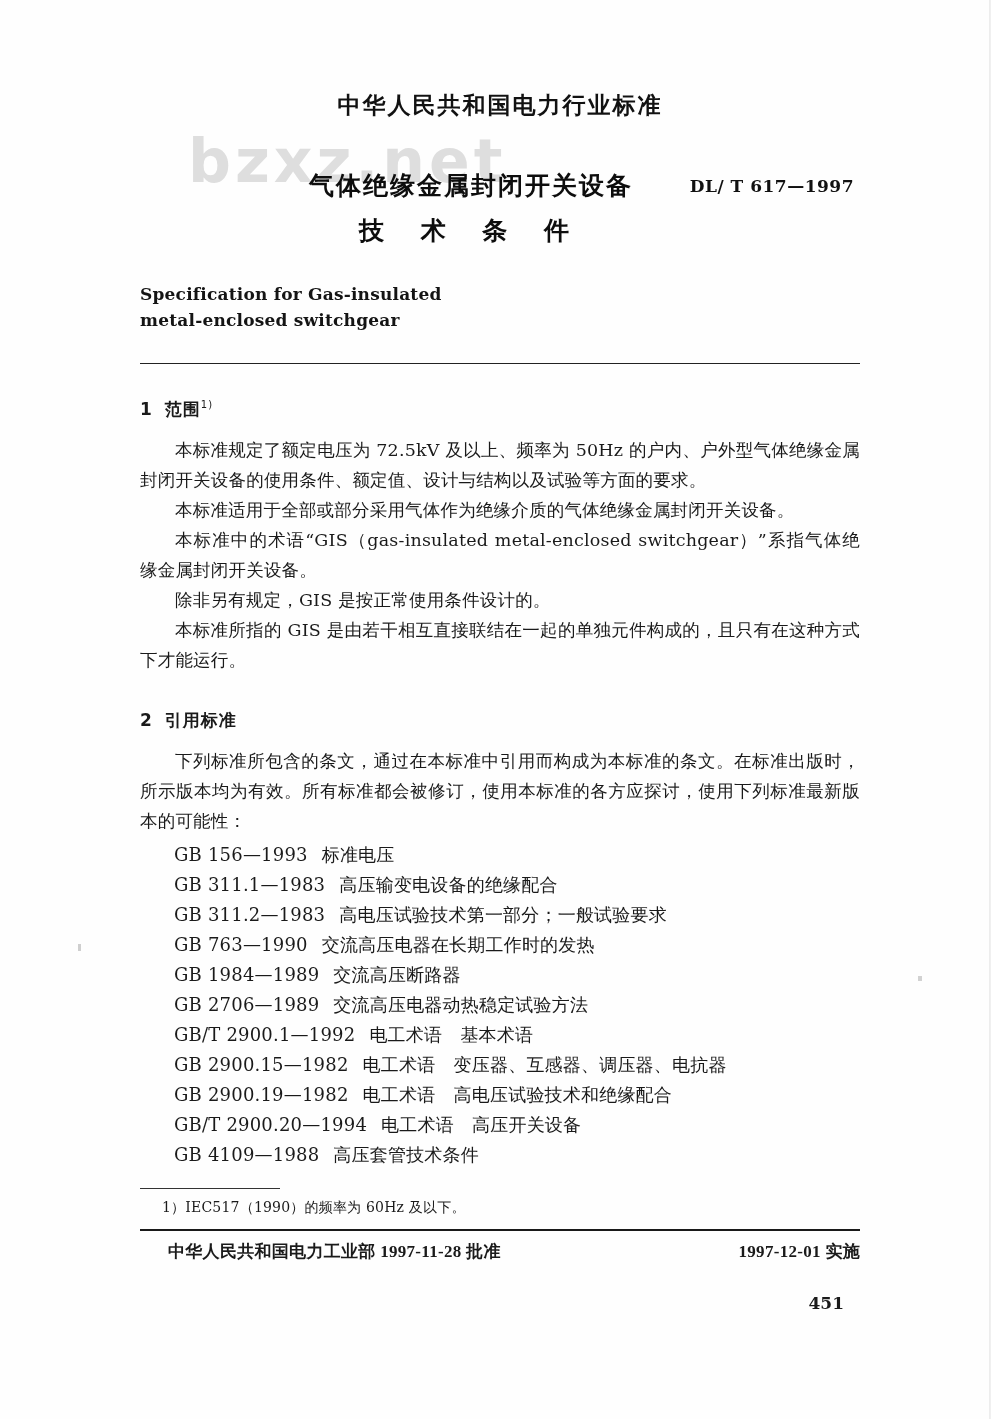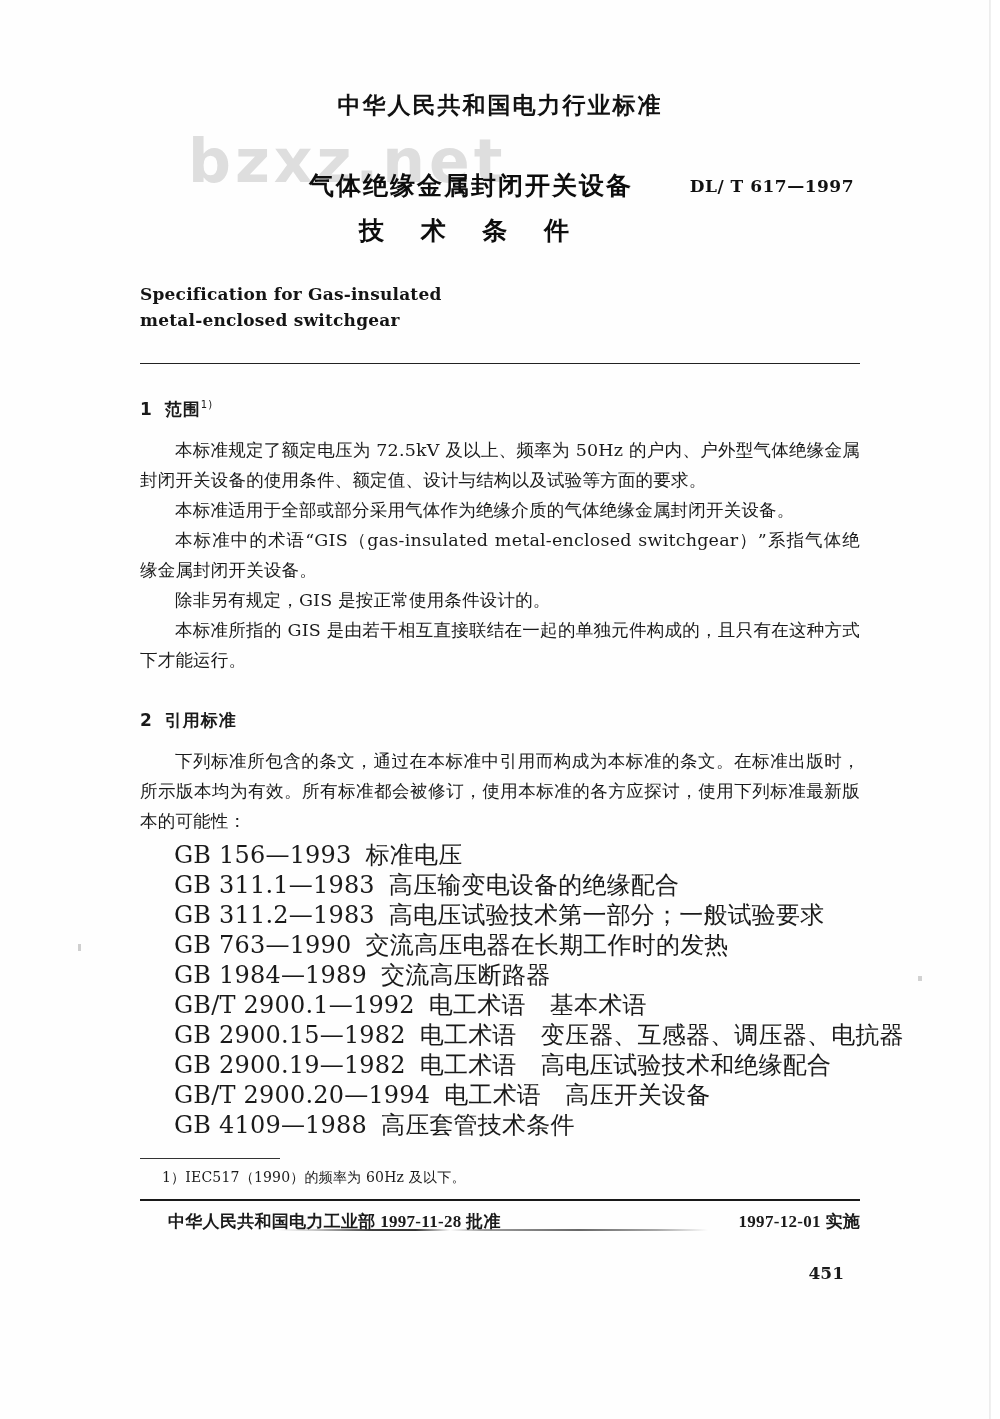--- a/index.html
+++ b/index.html
@@ -143,21 +143,21 @@
     letter-spacing: .2px;
   }
   p.para.first { margin-top: 14px; }
 
   ul.std-list {
     list-style: none;
     margin: 4px 0 0 0;
     padding: 0;
   }
   ul.std-list li {
-    font-size: 24px;
+    font-size: 18px;
     line-height: 30px;
     padding-left: 34px;
     white-space: nowrap;
     letter-spacing: .2px;
   }
   ul.std-list li .code { margin-right: 14px; }
 
   
   .rule-footnote {
     width: 140px;
@@ -277,20 +277,21 @@
     <span class="num">2</span><span>引用标准</span>
   </div>
   <p class="para first">下列标准所包含的条文，通过在本标准中引用而构成为本标准的条文。在标准出版时，所示版本均为有效。所有标准都会被修订，使用本标准的各方应探讨，使用下列标准最新版本的可能性：</p>
 
   <ul class="std-list">
     <li><span class="code">GB 156—1993</span><span>标准电压</span></li>
     <li><span class="code">GB 311.1—1983</span><span>高压输变电设备的绝缘配合</span></li>
     <li><span class="code">GB 311.2—1983</span><span>高电压试验技术第一部分；一般试验要求</span></li>
     <li><span class="code">GB 763—1990</span><span>交流高压电器在长期工作时的发热</span></li>
     <li><span class="code">GB 1984—1989</span><span>交流高压断路器</span></li>
+    <li><span class="code">GB 2706—1989</span><span>交流高压电器动热稳定试验方法</span></li>
     <li><span class="code">GB/T 2900.1—1992</span><span>电工术语　基本术语</span></li>
     <li><span class="code">GB 2900.15—1982</span><span>电工术语　变压器、互感器、调压器、电抗器</span></li>
     <li><span class="code">GB 2900.19—1982</span><span>电工术语　高电压试验技术和绝缘配合</span></li>
     <li><span class="code">GB/T 2900.20—1994</span><span>电工术语　高压开关设备</span></li>
     <li><span class="code">GB 4109—1988</span><span>高压套管技术条件</span></li>
   </ul>
 
   <div class="rule-footnote"></div>
   <div class="footnote">
     <span class="fn-mark">1）</span><span>IEC517（1990）的频率为 60Hz 及以下。</span>

